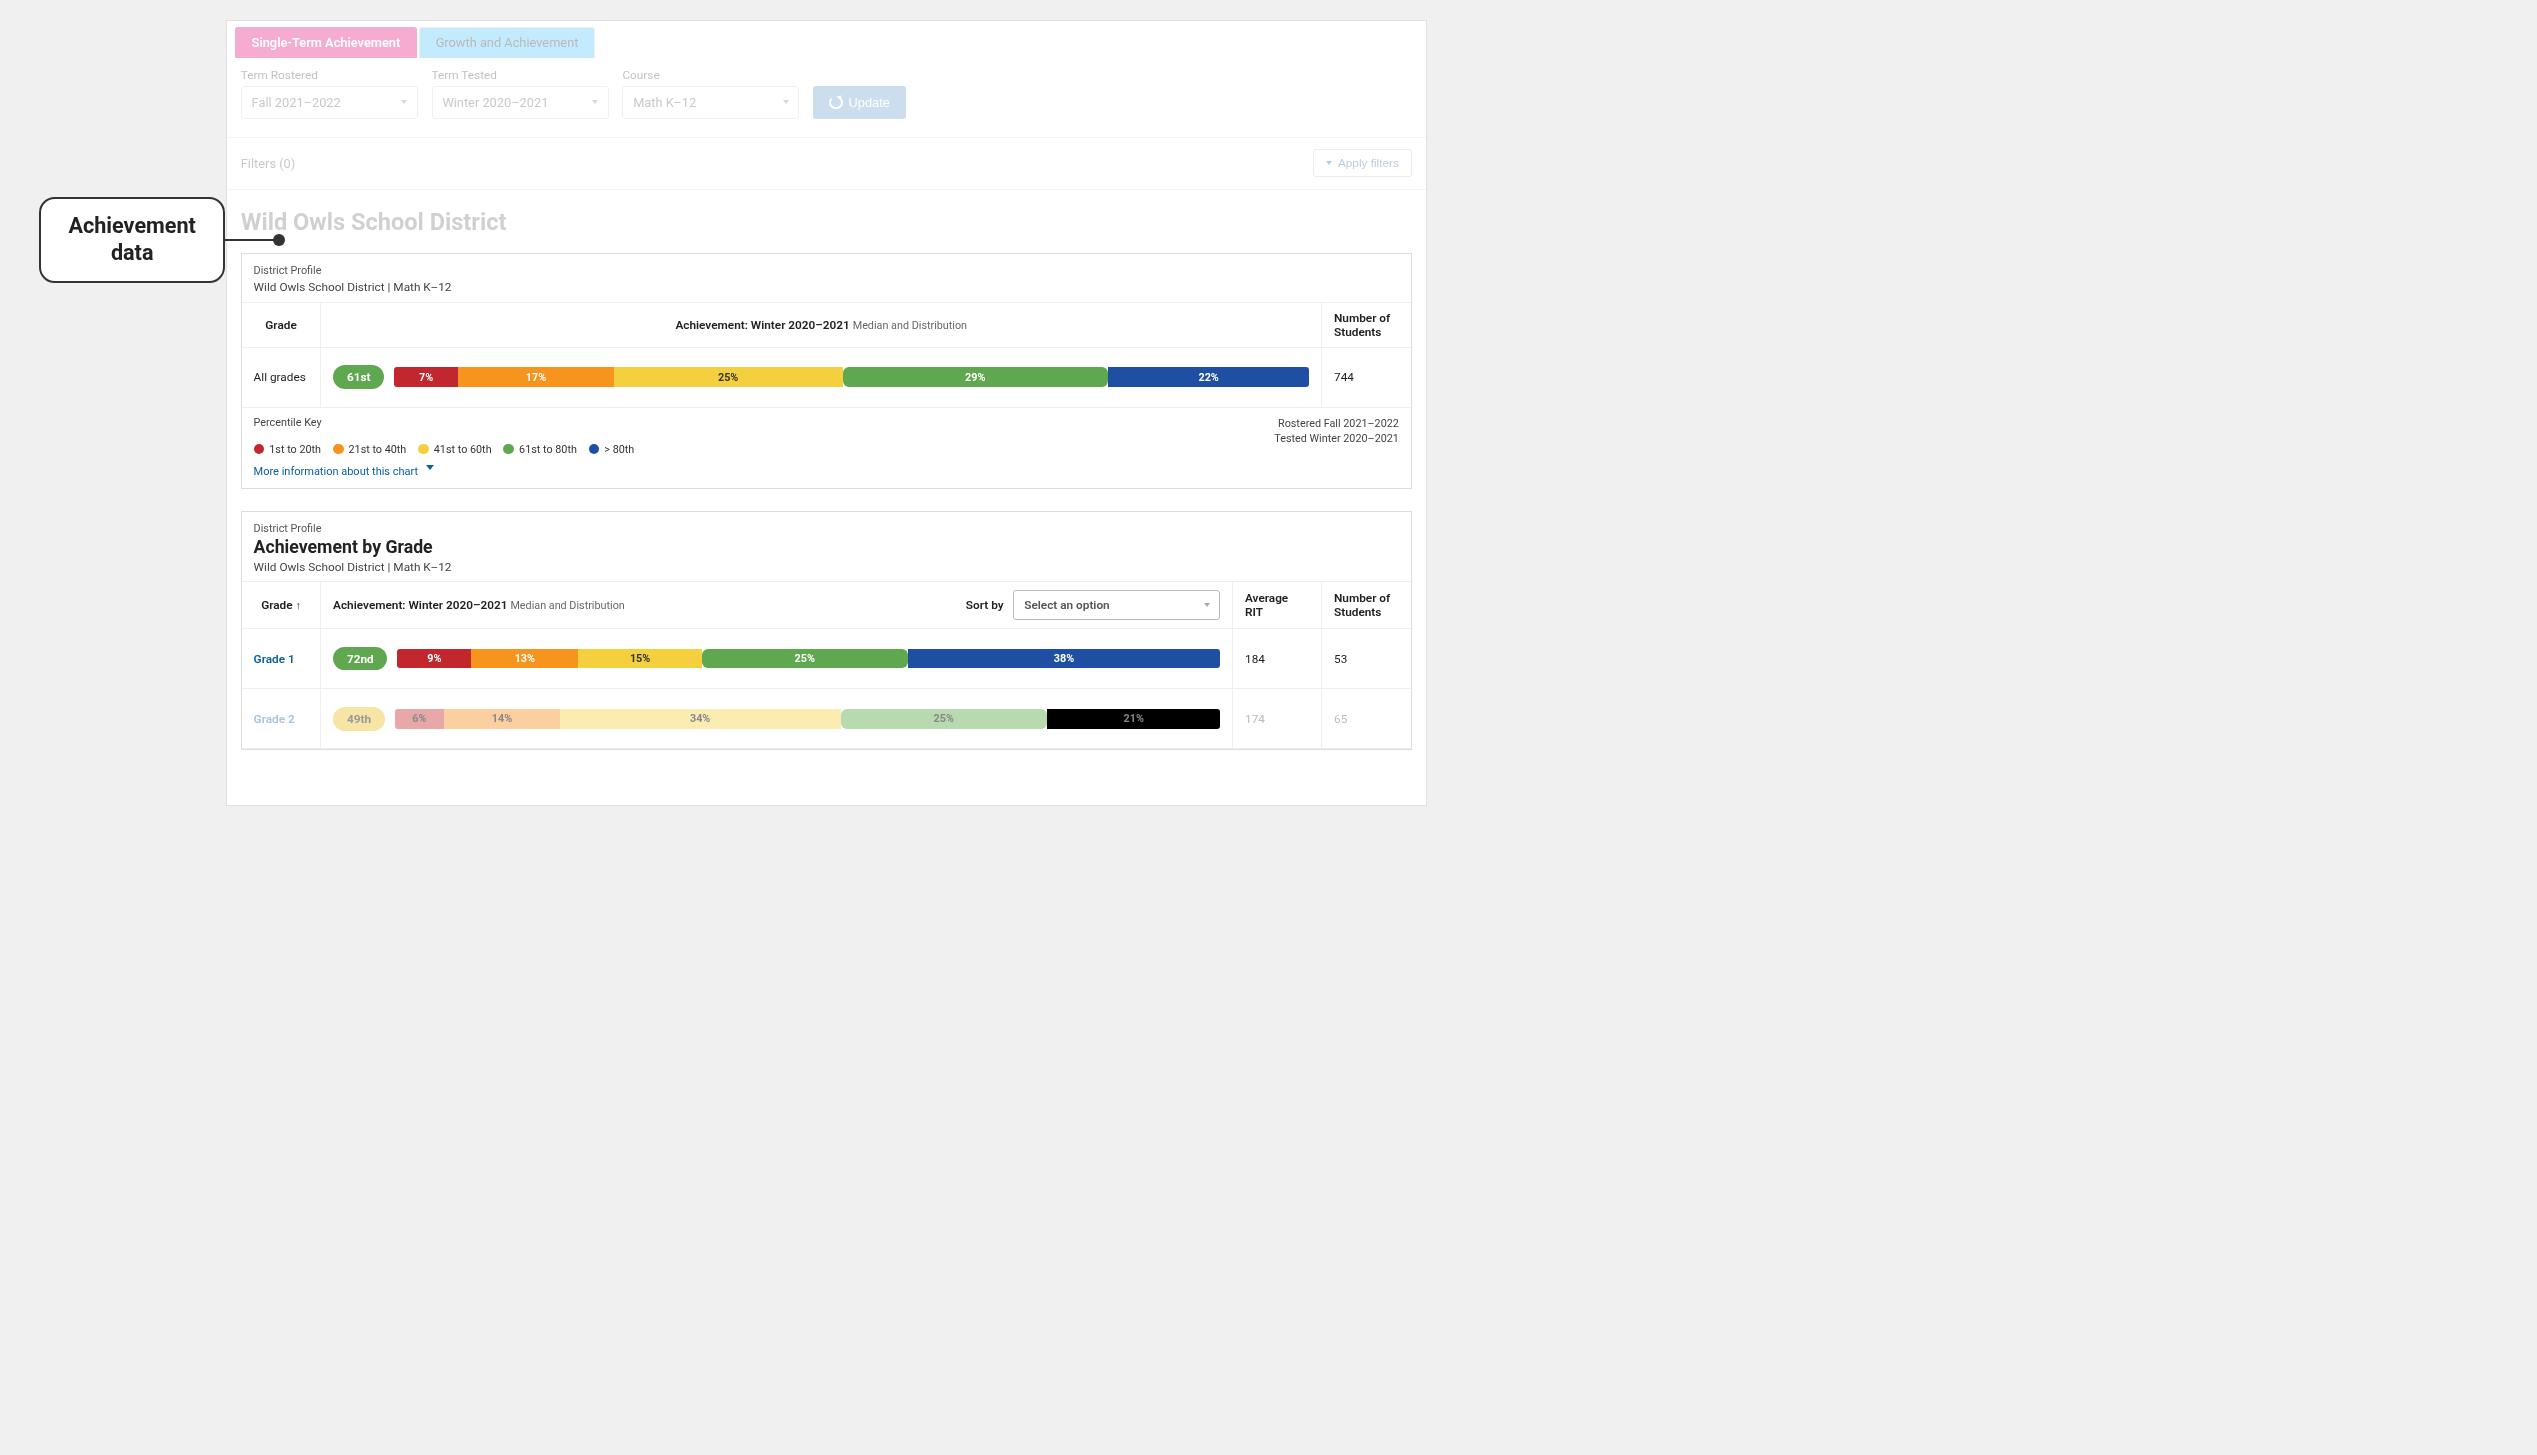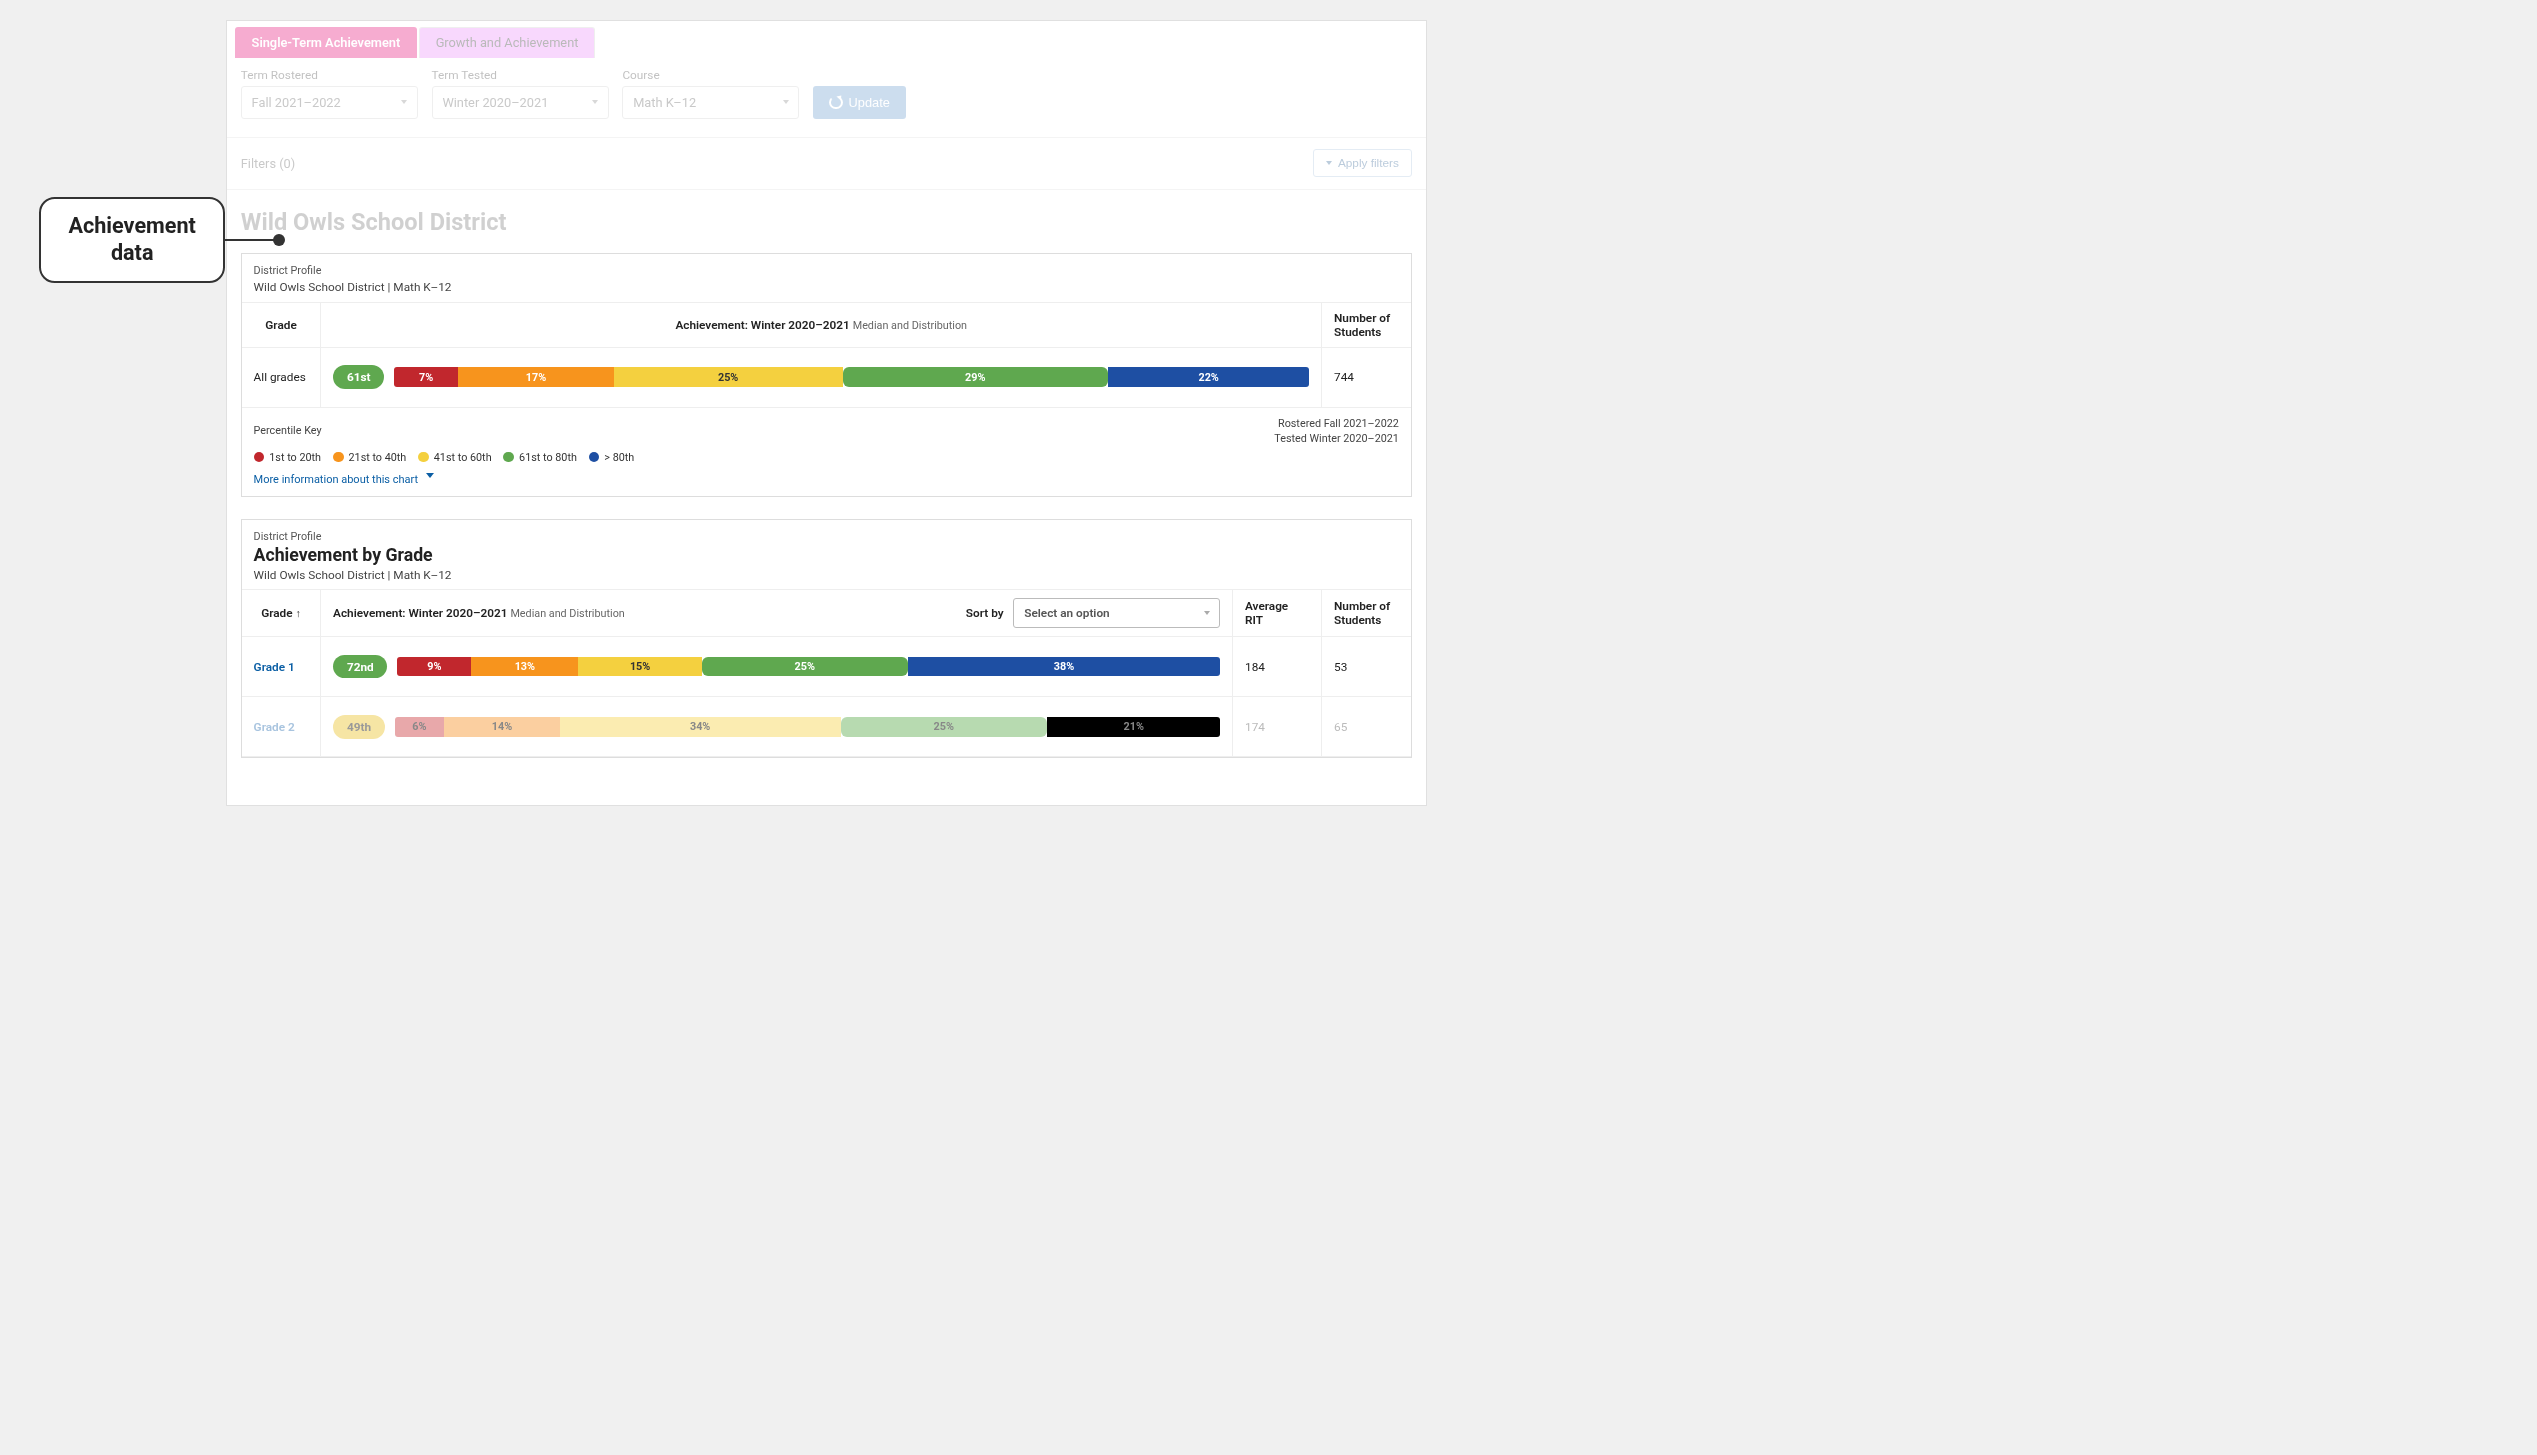--- a/index.html
+++ b/index.html
@@ -72,21 +72,21 @@
     cursor: pointer;
   }
   .tab.active {
     background: #ec4899;
     color: #fff;
     font-weight: 600;
     border-top-left-radius: 3px;
     border-top-right-radius: 3px;
   }
   .tab.inactive {
-    background: #f0abfc;
+    background: #7dd3fc;
     color: #666;
     border: 1px solid #ddd;
     border-bottom: none;
     border-top-left-radius: 3px;
     border-top-right-radius: 3px;
   }
 
   .controls {
     display: flex;
     gap: 13.8px;
@@ -233,21 +233,21 @@
   .faded-bar .c-blue.seg { color: #888; }
 
   .legend-row {
     display: flex;
     justify-content: space-between;
     padding: 7.9px 11.8px 3.9px 11.8px;
     font-size: 10.8px;
     color: #333;
   }
   .legend-items { display: flex; align-items: center; gap: 11.8px; flex-wrap: wrap; }
-  .legend-title { font-size: 10.8px; color: #444; margin-right: 3.9px; width: 100%; margin-bottom: 2px; margin-top: 8px; }
+  .legend-title { font-size: 10.8px; color: #444; margin-right: 3.9px; width: 100%; margin-bottom: 2px; }
   .legend-item { display: flex; align-items: center; gap: 4.9px; }
   .dot { width: 10.8px; height: 10.8px; border-radius: 50%; display: inline-block; }
   .legend-right { text-align: right; color: #444; line-height: 1.4; }
   .more-info {
     padding: 5.9px 11.8px 9.8px 11.8px;
     font-size: 11px;
     color: #0b5fa5;
     cursor: pointer;
     display: flex;
     gap: 7.9px;

